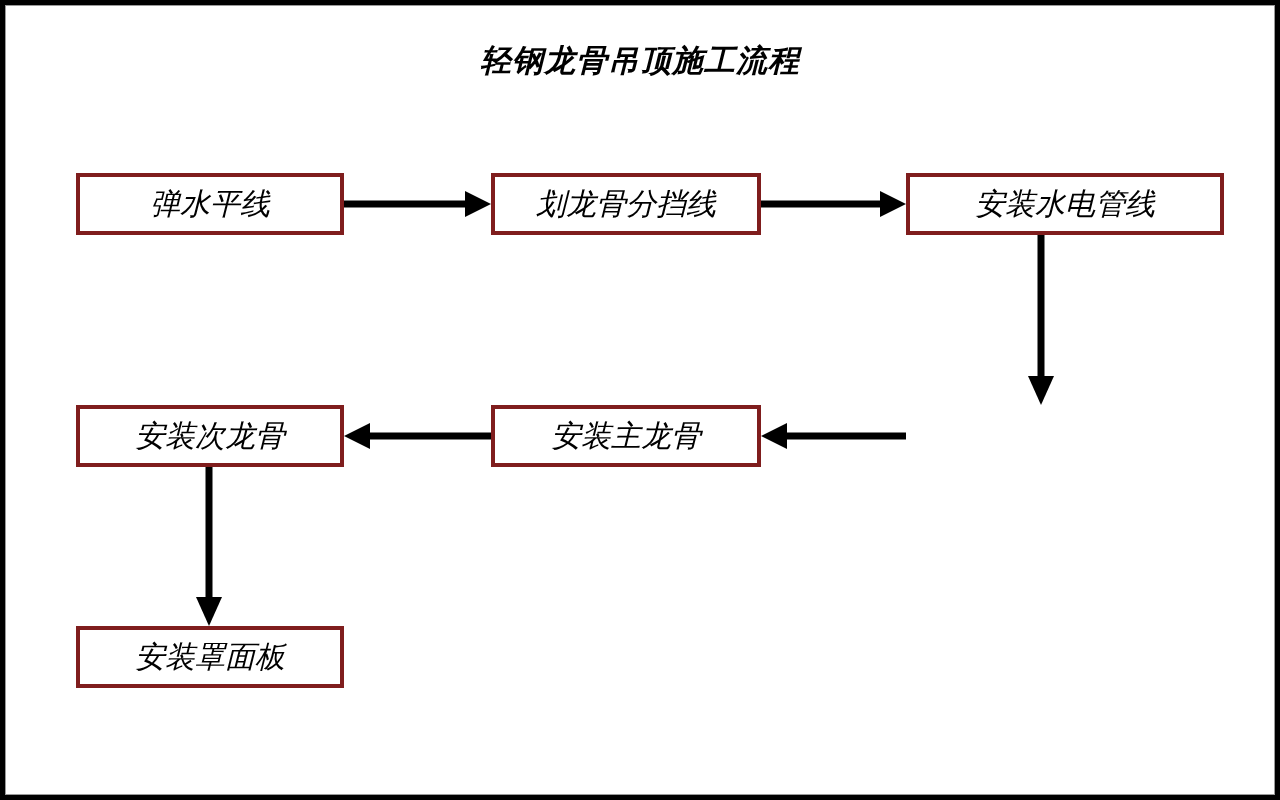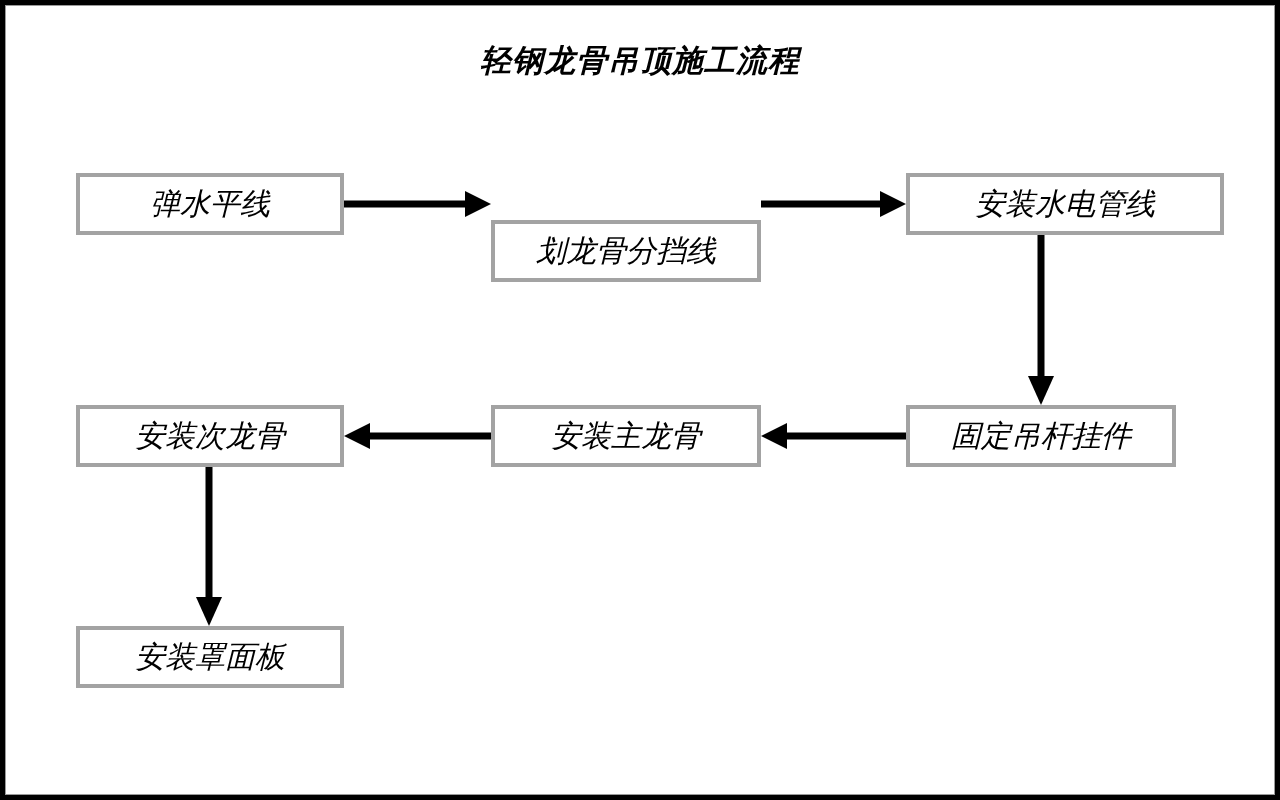--- a/index.html
+++ b/index.html
@@ -50,21 +50,21 @@
     text-align: center;
     font-size: 31px;
     font-weight: bold;
     letter-spacing: 1px;
     color: #000000;
     white-space: nowrap;
   }
   .node {
     position: absolute;
     box-sizing: border-box;
-    border: 4px solid #a3a3a3;
+    border: 4px solid #7f1d1d;
     background: #ffffff;
     display: flex;
     align-items: center;
     justify-content: center;
     color: #000000;
     font-size: 30px;
     line-height: 1;
     white-space: nowrap;
   }
   svg#edges {
@@ -121,25 +121,24 @@
     </g>
 
     <g>
       <line x1="209" y1="467" x2="209" y2="603"></line>
       <polygon points="209,626 196,597 222,597"></polygon>
     </g>
   </svg>
 
   <div class="node" style="left:76px;  top:173px; width:268px; height:62px;">弹水平线</div>
 
-  <div class="node" style="left:491px; top:173px; width:270px; height:62px;margin-top:47px;">划龙骨分挡线</div>
+  <div class="node" style="left:491px; top:173px; width:270px; height:62px;">划龙骨分挡线</div>
 
   <div class="node" style="left:906px; top:173px; width:318px; height:62px;">安装水电管线</div>
 
-  <div class="node" style="left:906px; top:405px; width:270px; height:62px;">固定吊杆挂件</div>
 
   <div class="node" style="left:491px; top:405px; width:270px; height:62px;">安装主龙骨</div>
 
   <div class="node" style="left:76px;  top:626px; width:268px; height:62px;">安装罩面板</div>
 
   <div class="node" style="left:76px;  top:405px; width:268px; height:62px;">安装次龙骨</div>
 
 </div>
 
 </body></html>

